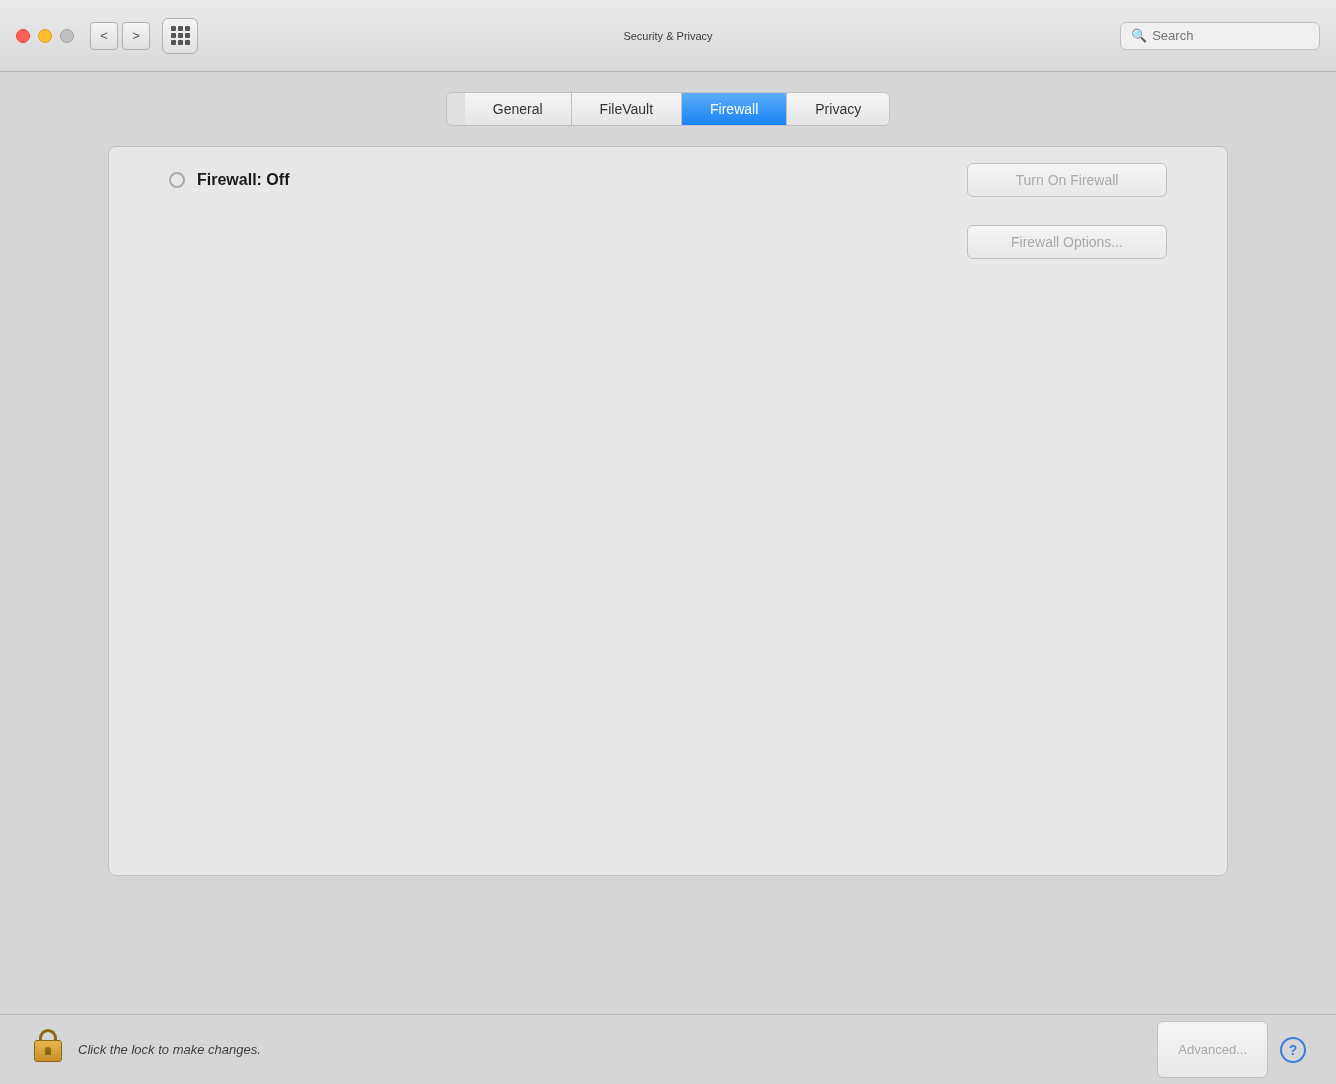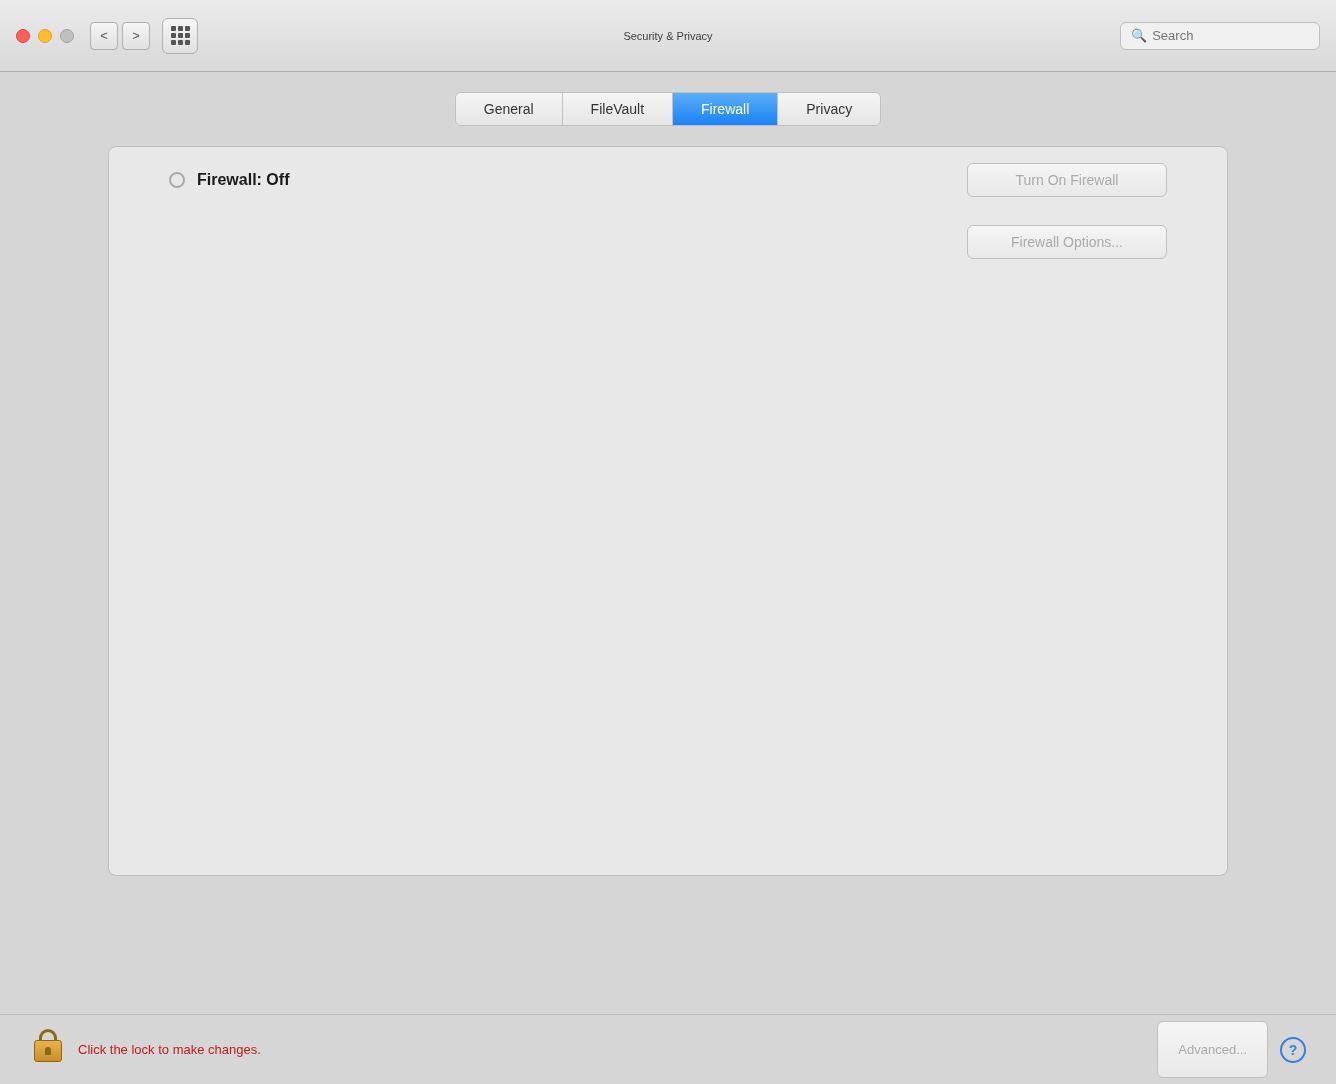--- a/index.html
+++ b/index.html
@@ -132,20 +132,21 @@
     }
 
     
     .tab-bar {
       display: flex;
       border: 1px solid #c0c0c0;
       border-radius: 6px;
       overflow: hidden;
       background: #e0e0e0;
       margin-bottom: 20px;
+      padding-left: 18px;
     }
 
     .tab {
       padding: 8px 28px;
       font-size: 14px;
       color: #333;
       cursor: pointer;
       background: linear-gradient(to bottom, #f5f5f5, #e5e5e5);
       border-right: 1px solid #c0c0c0;
       user-select: none;
@@ -279,21 +280,22 @@
     .lock-keyhole {
       width: 6px;
       height: 8px;
       background: #8a6a1a;
       border-radius: 3px 3px 0 0;
       position: relative;
     }
 
     .lock-label {
       font-size: 13px;
-      color: #b91c1c;
+      color: #404040;
+      font-style: italic;
     }
 
     .bottom-right {
       display: flex;
       align-items: center;
       gap: 12px;
     }
 
     .btn-advanced {
       background: linear-gradient(to bottom, #f5f5f5, #e8e8e8);

